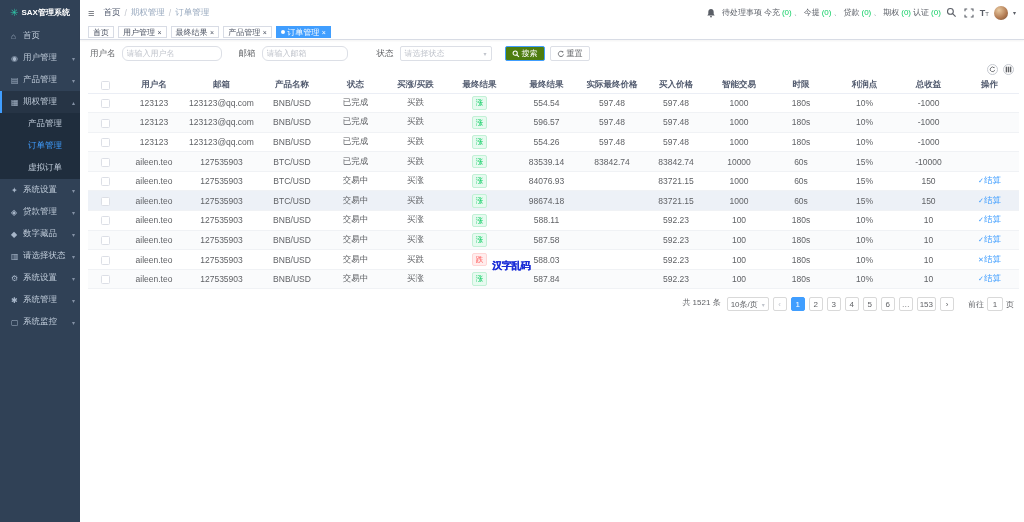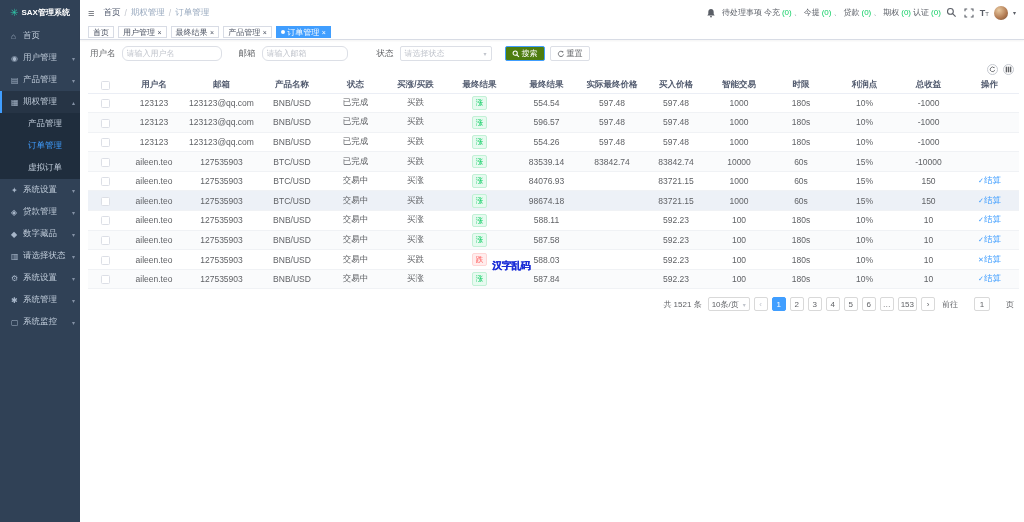--- a/index.html
+++ b/index.html
@@ -80,31 +80,31 @@
   tbody tr.stripe { background:#fafbfc; }
   tbody tr.hl { background:#edf1f7; }
   .cbx { width:9px; height:9px; border:1px solid #dcdfe6; border-radius:1.5px; background:#fff;
     display:inline-block; vertical-align:middle; cursor:pointer; }
   .badge { display:inline-block; font-size:7.5px; line-height:1; padding:2px 3px; border-radius:2px; }
   .badge.green { color:#13ce66; background:#e7faf0; border:1px solid #c2f1d6; }
   .badge.red { color:#ff4949; background:#ffeded; border:1px solid #ffd6d6; }
   .act-link { color:#409eff; cursor:pointer; text-decoration:none; }
   .act-link .mark { font-size:7px; }
 
-  .pagination { display:flex; align-items:center; justify-content:flex-end; gap:4px;
+  .pagination { display:flex; justify-content:flex-end; gap:4px;
     margin:8px 2px 0 0; font-size:8px; color:#606266; }
   .pg-total { margin-right:2px; color:#606266; }
   .pg-size { width:42px; height:14px; border:1px solid #d9d9d9; border-radius:2px; display:flex;
     align-items:center; justify-content:space-between; padding:0 3px; color:#606266; cursor:pointer; }
   .pg-size .sel-arrow { font-size:6px; color:#c0c4cc; }
   .pg-btn { min-width:14px; height:14px; padding:0 2px; border:1px solid #d9d9d9; border-radius:2px;
     background:#fff; display:flex; align-items:center; justify-content:center; cursor:pointer; color:#606266; }
   .pg-btn.active { background:#409eff; border-color:#409eff; color:#fff; }
   .pg-btn.disabled { color:#c0c4cc; }
-  .pg-goto { display:flex; align-items:center; gap:16px; margin-left:3px; }
+  .pg-goto { display:flex; align-items:center; gap:3px; margin-left:10px; }
   .pg-input { width:16px; height:14px; border:1px solid #d9d9d9; border-radius:2px; font-size:8px;
     text-align:center; color:#606266; outline:none; }
 
   .artifact { position:absolute; left:492px; top:259px; font-size:10px; font-weight:bold;
     color:#1b2dd6; letter-spacing:-0.5px; text-shadow:0.5px 0 0 #1b2dd6; pointer-events:none; }
 
   svg { display:block; }
 </style>
 </head>
 <body>

